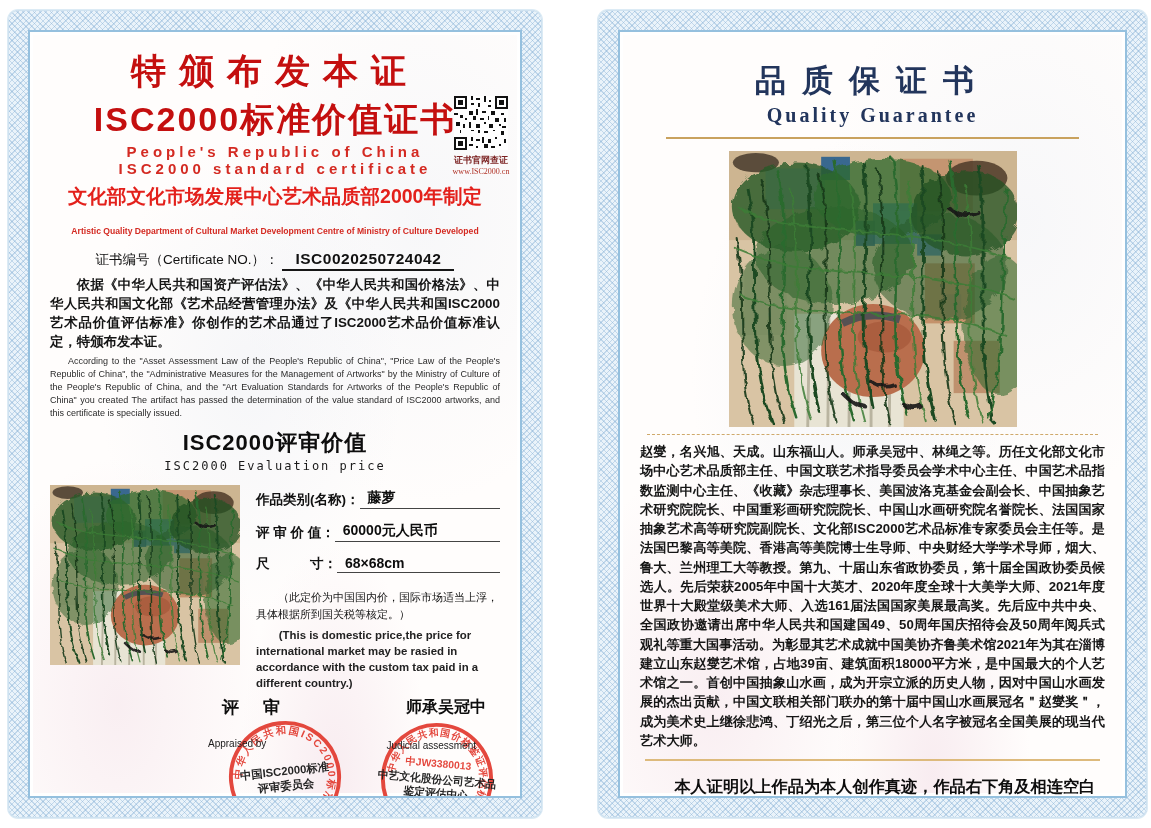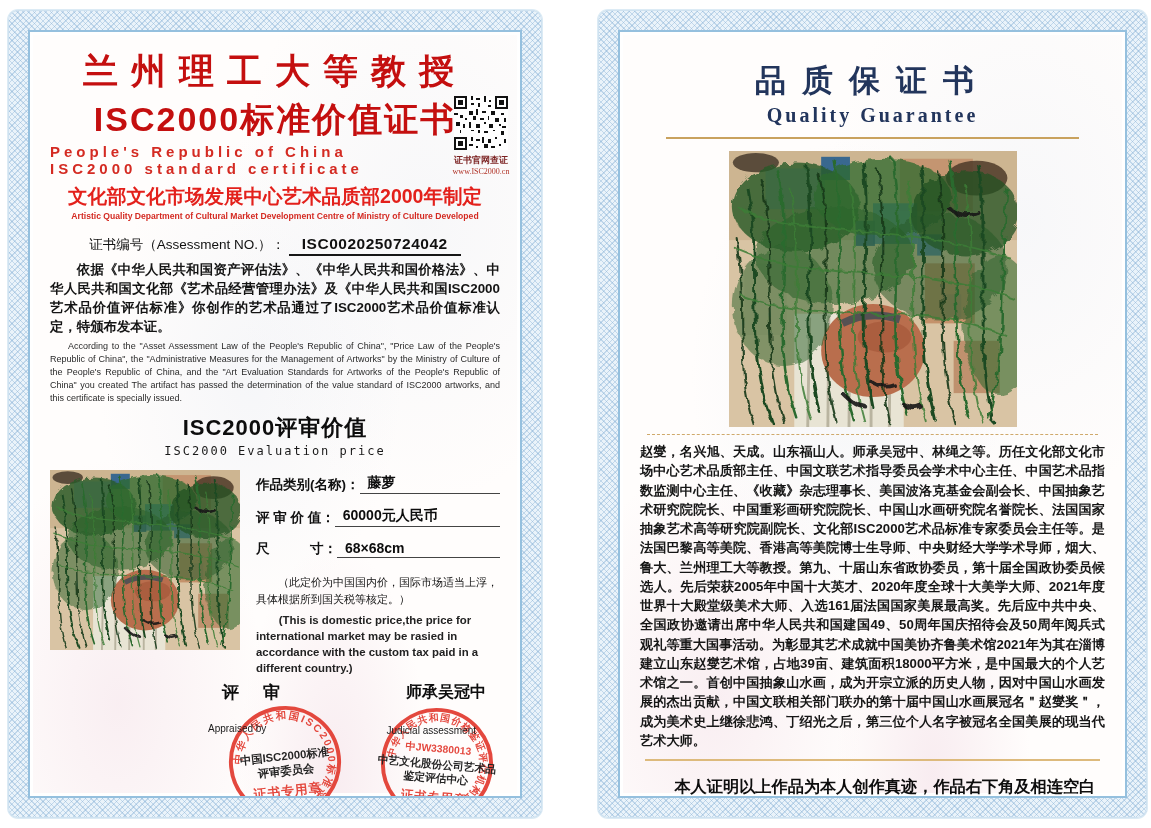--- a/index.html
+++ b/index.html
@@ -28,23 +28,23 @@
       #fffdfc;
     border:2px solid #95c0de;
     box-shadow:0 0 0 3px #ffffff inset;
     overflow:hidden;
   }
 
   
   .lc { padding:10px 20px 0 20px; }
   .lc-title-cn1 { text-align:center; color:#c40f0f; font-weight:bold; font-size:35px; letter-spacing:13px; margin-top:6px; white-space:nowrap; }
   .lc-title-cn2 { text-align:center; color:#c40f0f; font-weight:bold; font-size:34px; letter-spacing:2px; margin-top:2px; white-space:nowrap; }
-  .lc-title-en  { text-align:left; color:#d42a22; font-weight:bold; font-size:15px; letter-spacing:4px; white-space:nowrap; }
+  .lc-title-en  { text-align:center; color:#d42a22; font-weight:bold; font-size:15px; letter-spacing:4px; white-space:nowrap; }
   .lc-ministry-cn { text-align:center; color:#e3201b; font-weight:bold; font-size:19.5px; margin-top:6px; white-space:nowrap; }
-  .lc-ministry-en { text-align:center; color:#d42a22; font-weight:bold; font-size:8.6px; margin-top:1px; white-space:nowrap; }
+  .lc-ministry-en { text-align:center; color:#d42a22; font-weight:bold; font-size:8.6px; margin-top:16px; white-space:nowrap; }
   .qr-block { position:absolute; right:6px; top:64px; width:66px; text-align:center; }
   .qr-block svg { width:54px; height:54px; }
   .qr-cap1 { font-size:9px; font-weight:bold; color:#7a1f1f; white-space:nowrap; }
   .qr-cap2 { font-size:8px; color:#b03226; font-family:Liberation Serif, serif; white-space:nowrap; }
 
   .lc-certno { text-align:center; margin-top:14px; font-size:13.5px; color:#111; }
   .lc-certno .no { display:inline-block; min-width:172px; border-bottom:2px solid #161616; font-weight:bold; font-size:15.5px; letter-spacing:.5px; padding:0 6px 1px; }
   .lc-name { text-align:center; margin-top:12px; }
   .lc-name span { display:inline-block; min-width:218px; border-bottom:1px solid #777; font-size:20px; font-weight:bold; letter-spacing:10px; padding-bottom:4px; color:#0d0d0d; }
   .lc-statement-cn { margin-top:4px; font-size:13.4px; font-weight:600; color:#141414; line-height:1.42; text-align:justify; text-indent:2em; }
@@ -165,21 +165,21 @@
           <path d="M182,262 q10,6 18,2"></path>
           <path d="M230,60 q16,10 30,4"></path>
         </g>
       </g>
     </g>
   </defs>
 </svg>
 
 <div class="cert cert-left">
   <div class="cert-body lc">
-    <div class="lc-title-cn1">兰州理工大等教授</div>
+    <div class="lc-title-cn1">特颁布发本证</div>
     <div class="lc-title-cn2">ISC2000标准价值证书</div>
     <div class="lc-title-en">People's Republic of China</div>
     <div class="lc-title-en">ISC2000 standard certificate</div>
 
     <div class="qr-block">
       <svg viewBox="0 0 29 29" shape-rendering="crispEdges">
         <rect width="29" height="29" fill="#fff"></rect>
         <g fill="#111">
           <rect x="0" y="0" width="7" height="7"></rect>
             <rect x="22" y="0" width="7" height="7"></rect>
@@ -242,21 +242,21 @@
         </g>
       </svg>
       <div class="qr-cap1">证书官网查证</div>
       <div class="qr-cap2">www.ISC2000.cn</div>
     </div>
 
     <div class="lc-ministry-cn">文化部文化市场发展中心艺术品质部2000年制定</div>
     <div class="lc-ministry-en">Artistic Quality Department of Cultural Market Development Centre of Ministry of Culture Developed</div>
 
     <div class="lc-certno">
-      <span>证书编号（Assessment NO.）：</span>
+      <span>证书编号（Certificate NO.）：</span>
       <span class="no">ISC0020250724042</span>
     </div>
 
 
     <p class="lc-statement-cn">依据《中华人民共和国资产评估法》、《中华人民共和国价格法》、中华人民共和国文化部《艺术品经营管理办法》及《中华人民共和国ISC2000艺术品价值评估标准》你创作的艺术品通过了ISC2000艺术品价值标准认定，特颁布发本证。</p>
     <p class="lc-statement-en">According to the "Asset Assessment Law of the People's Republic of China", "Price Law of the People's Republic of China", the "Administrative Measures for the Management of Artworks" by the Ministry of Culture of the People's Republic of China, and the "Art Evaluation Standards for Artworks of the People's Republic of China" you created The artifact has passed the determination of the value standard of ISC2000 artworks, and this certificate is specially issued.</p>
 
     <div class="lc-eval-title">ISC2000评审价值</div>
     <div class="lc-eval-sub">ISC2000 Evaluation price</div>
 

